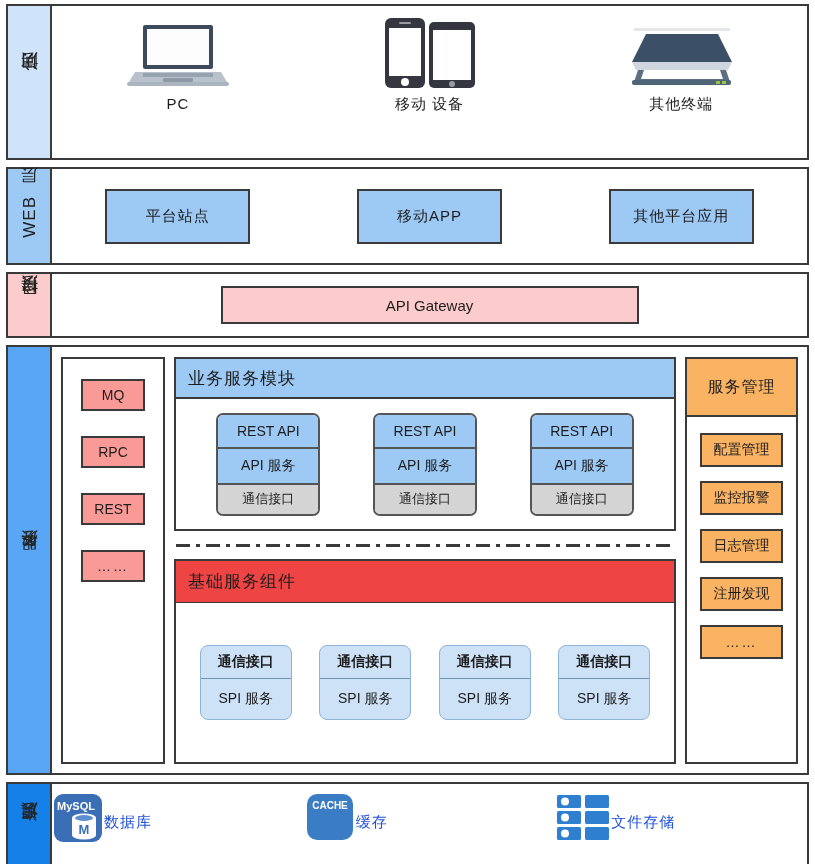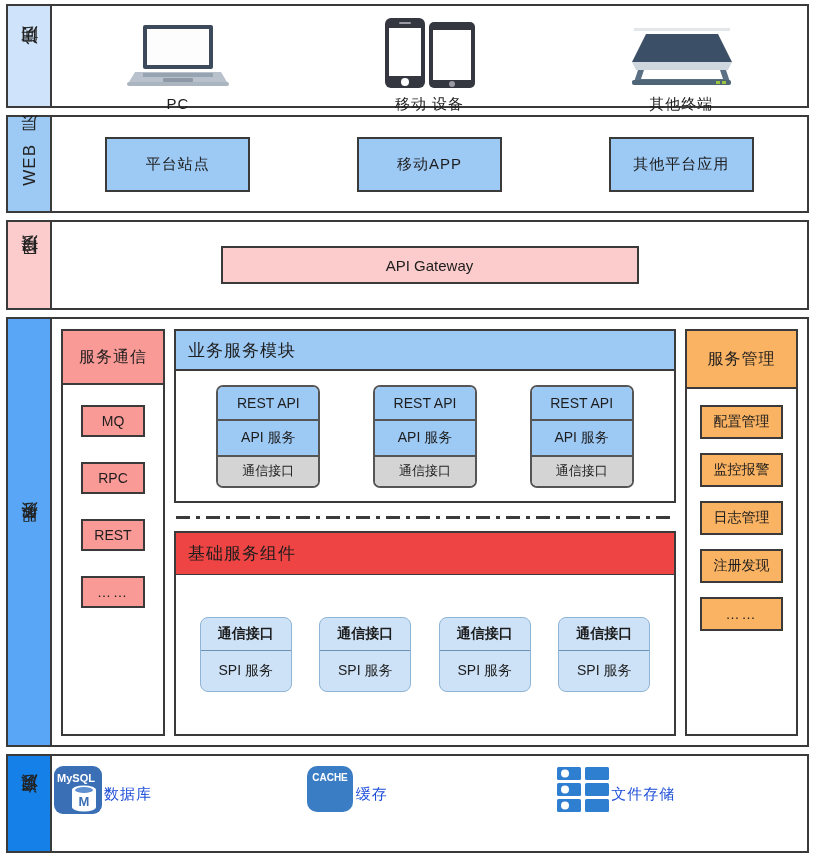--- a/index.html
+++ b/index.html
@@ -36,21 +36,21 @@
   }
   .band-label.latin span{
     writing-mode:vertical-rl;
     text-orientation:mixed;
     transform:rotate(180deg);
     letter-spacing:1px;
   }
   .band-body{flex:1;position:relative;display:flex;box-sizing:border-box;}
 
   
-  .access{height:104px;}
+  .access{height:156px;}
   .access .band-body{align-items:flex-start;}
   .acc-col{
     flex:1;display:flex;flex-direction:column;align-items:center;justify-content:flex-start;
     padding-top:12px;
   }
   .acc-icon{height:72px;display:flex;align-items:flex-end;justify-content:center;}
   .acc-cap{font-size:15px;margin-top:5px;color:#1d1d1d;letter-spacing:1px;}
 
   
   .web{height:98px;}
@@ -58,21 +58,21 @@
   .web-col{flex:1;display:flex;justify-content:center;align-items:center;}
   .web-box{
     width:145px;height:55px;
     background:#9dc9f5;border:2.5px solid #3a3a3a;
     display:flex;align-items:center;justify-content:center;
     font-size:15px;color:#1d1d1d;letter-spacing:1px;
     box-sizing:border-box;
   }
 
   
-  .api{height:90px;}
+  .api{height:66px;}
   .api .band-body{align-items:center;justify-content:center;}
   .api-box{
     width:418px;height:38px;
     background:#fbcccb;border:2.5px solid #3a3a3a;
     display:flex;align-items:center;justify-content:center;
     font-size:15px;color:#1d1d1d;
     box-sizing:border-box;
   }
 
   
@@ -274,21 +274,20 @@
     </div>
   </div>
 
   <div class="band service">
     <div class="band-label" style="background:#58a6f5">
       <span>服务层</span>
     </div>
     <div class="band-body">
 
       <div class="panel comms">
-        <div class="panel-head">服务通信</div>
         <div class="panel-body">
           <div class="chip-pink">MQ</div>
           <div class="chip-pink">RPC</div>
           <div class="chip-pink">REST</div>
           <div class="chip-pink dots">……</div>
         </div>
       </div>
 
       <div class="center">
 

